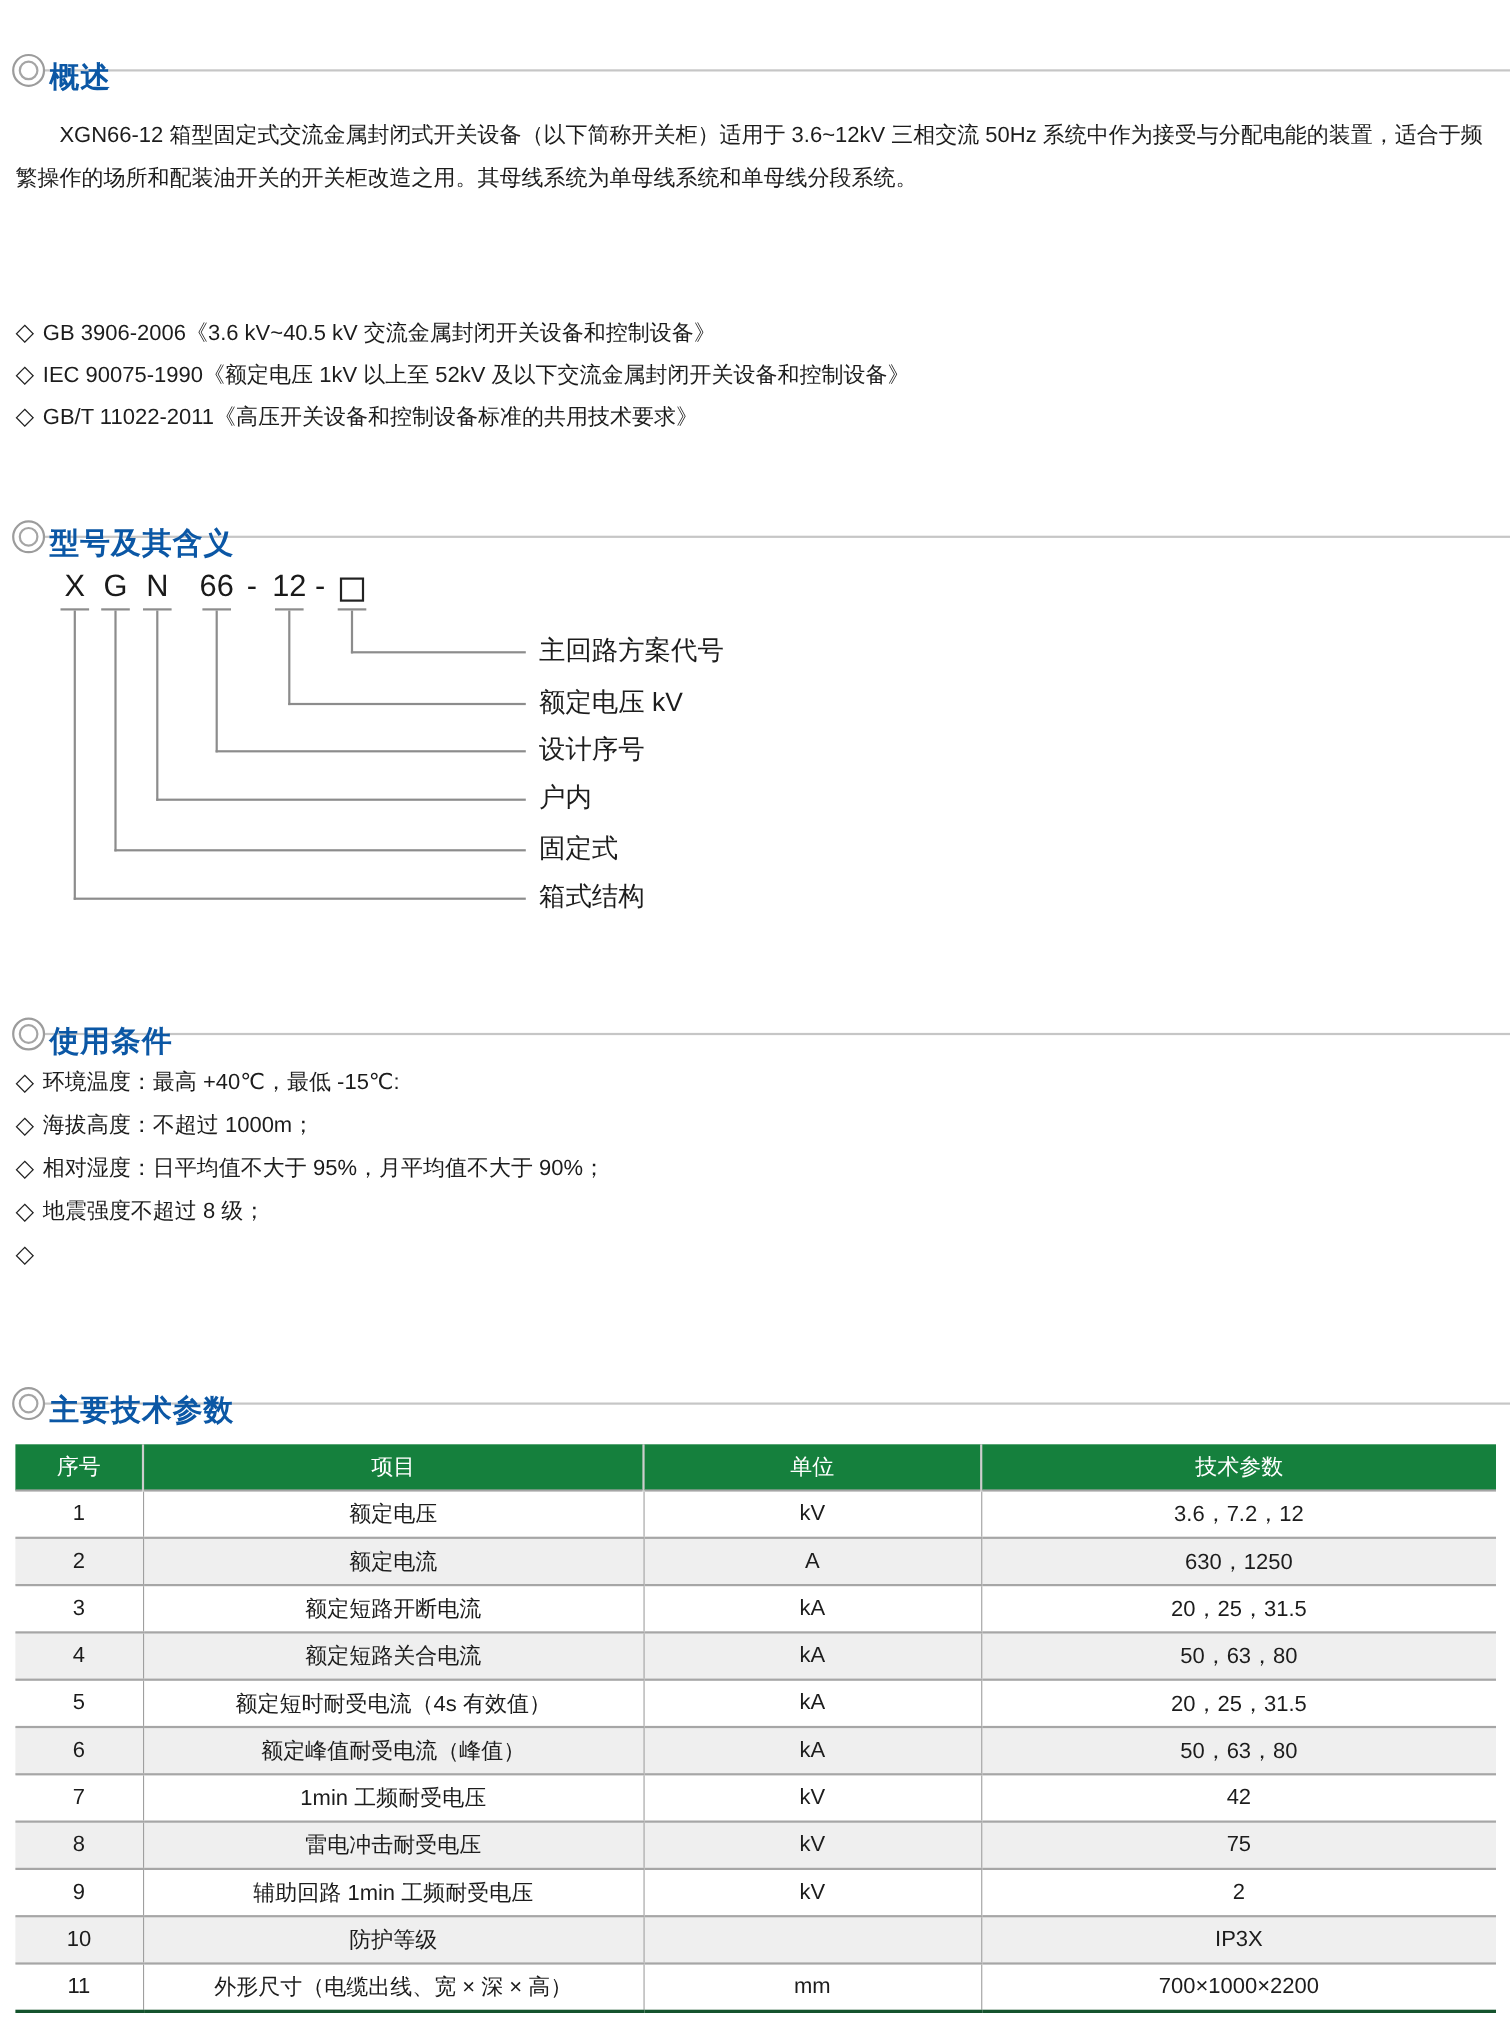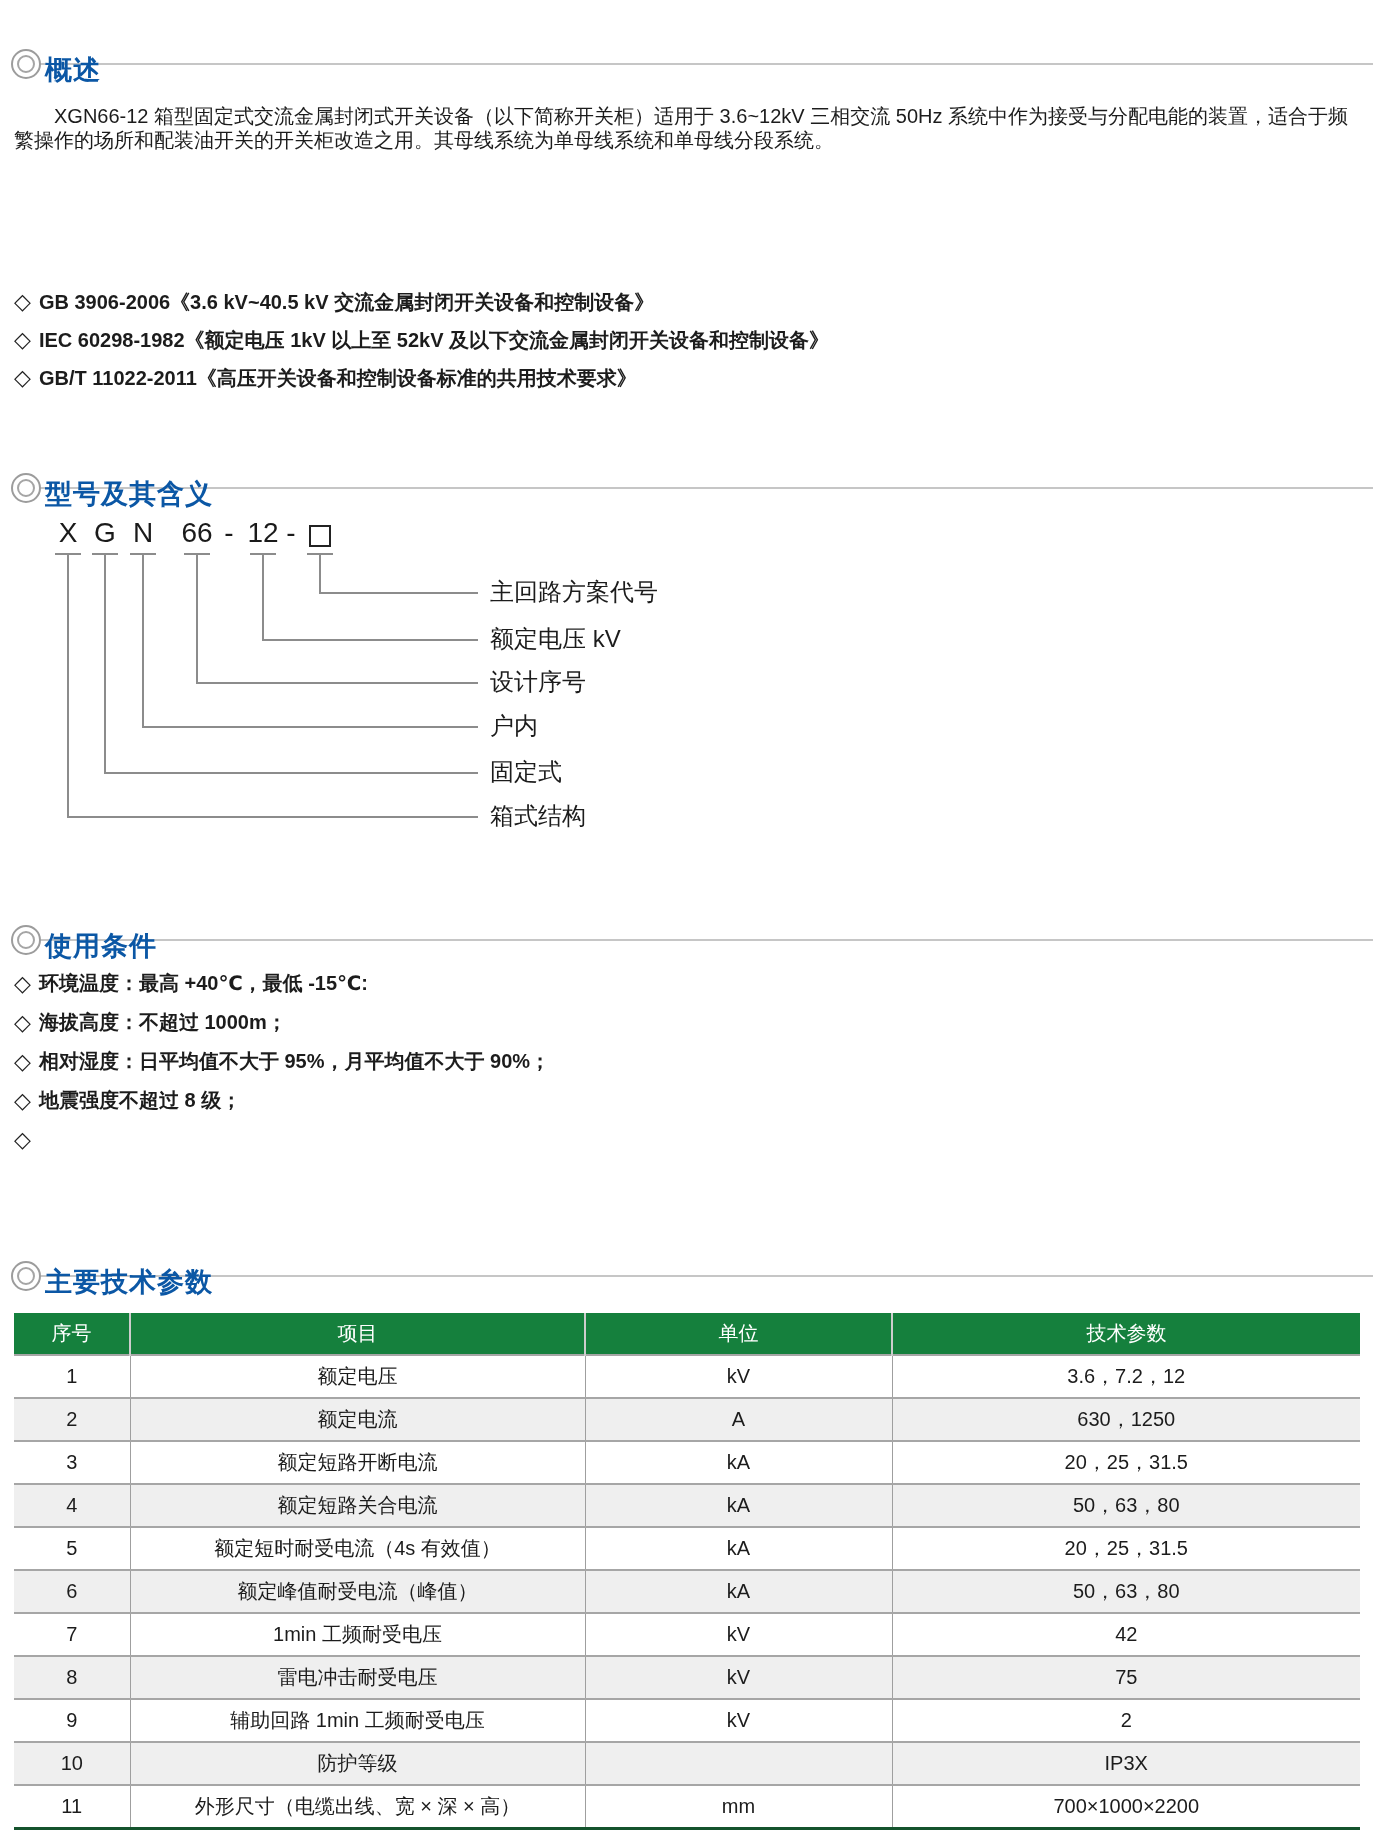--- a/index.html
+++ b/index.html
@@ -22,30 +22,30 @@
   .ring{
     position:absolute;left:11px;top:17px;width:30px;height:30px;
     border:2px solid #9c9c9c;border-radius:50%;background:#ffffff;
     box-sizing:border-box;display:flex;align-items:center;justify-content:center;z-index:2;
   }
   .ring-inner{width:18px;height:18px;border:2px solid #a5a5a5;border-radius:50%;box-sizing:border-box;}
 
   
   .para{
     position:absolute;left:14px;top:84px;width:1346px;
-    font-size:20px;line-height:24px;text-indent:2em;color:#1c1c1c;
+    font-size:20px;line-height:39px;text-indent:2em;color:#1c1c1c;
   }
 
   
   .dlist{position:absolute;left:14px;}
   .dlist .list-item{display:flex;align-items:center;white-space:nowrap;}
   #standards-list .list-item{height:38px;}
   #conditions-list .list-item{height:39px;}
   .diamond{font-size:22px;color:#222;margin-right:8px;line-height:1;}
-  .item-text{font-size:20px;color:#1c1c1c;font-weight:bold;}
+  .item-text{font-size:20px;color:#1c1c1c;}
 
   
   .diagram{position:absolute;left:0;top:515px;width:1373px;height:335px;}
   .code-char{
     position:absolute;top:2px;transform:translateX(-50%);
     font-size:28px;color:#1a1a1a;white-space:nowrap;
   }
   .code-box{position:absolute;top:10px;width:22px;height:22px;border:2px solid #222;box-sizing:border-box;}
   .tick{position:absolute;height:2px;width:26px;background:#8c8c8c;}
   .vline{position:absolute;width:2px;background:#8c8c8c;}
@@ -85,21 +85,21 @@
   </div>
   <p class="para">XGN66-12 箱型固定式交流金属封闭式开关设备（以下简称开关柜）适用于 3.6~12kV 三相交流 50Hz 系统中作为接受与分配电能的装置，适合于频繁操作的场所和配装油开关的开关柜改造之用。其母线系统为单母线系统和单母线分段系统。</p>
 
   <div id="standards-list" class="dlist" style="top:283px">
       <div class="list-item">
         <span class="diamond">◇</span>
         <span class="item-text">GB 3906-2006《3.6 kV~40.5 kV 交流金属封闭开关设备和控制设备》</span>
       </div>
       <div class="list-item">
         <span class="diamond">◇</span>
-        <span class="item-text">IEC 60298-1982《额定电压 1kV 以上至 52kV 及以下交流金属封闭开关设备和控制设备》</span>
+        <span class="item-text">IEC 90075-1990《额定电压 1kV 以上至 52kV 及以下交流金属封闭开关设备和控制设备》</span>
       </div>
       <div class="list-item">
         <span class="diamond">◇</span>
         <span class="item-text">GB/T 11022-2011《高压开关设备和控制设备标准的共用技术要求》</span>
       </div>
     </div>
 
   <div class="sec-head" style="top:456px">
     <span class="ring">
         <span class="ring-inner"></span>

